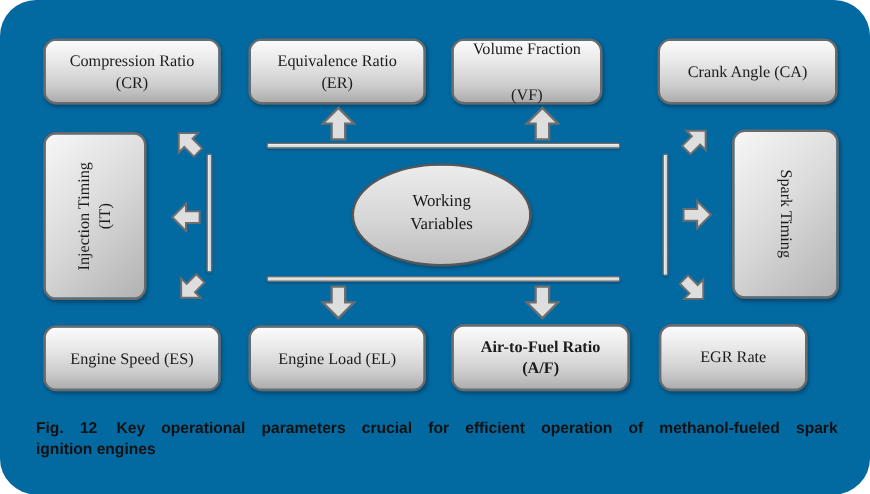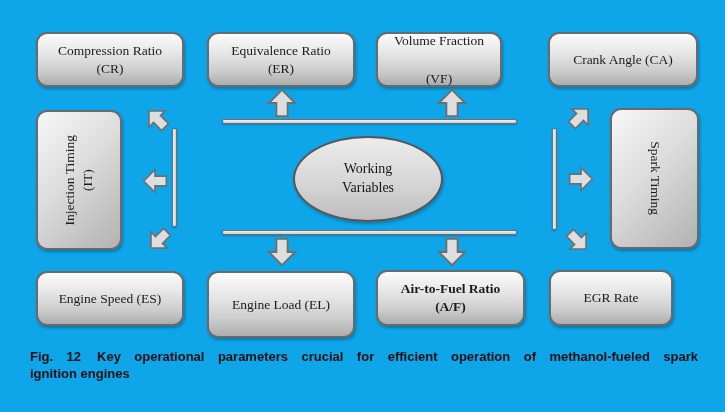--- a/index.html
+++ b/index.html
@@ -1,21 +1,22 @@
 <!DOCTYPE html>
 <html><head>
 <meta charset="utf-8">
 <style>
   html,body{margin:0;padding:0;background:#ffffff;}
   .stage{
     position:relative;
     width:725px;height:412px;
-    background:#0ea5e9;
+    background:#0369a1;
     overflow:hidden;
     font-family:"Liberation Serif", serif;
+    border-radius:30px;
   }
   
   .pbox{
     position:absolute;
     box-sizing:border-box;
     border:2px solid #6a6a6a;
     border-radius:11px;
     background:linear-gradient(to bottom,#fbfbfb 0%,#e6e6e6 38%,#cdcdcd 72%,#adadad 100%);
     box-shadow:1px 2px 3px rgba(0,0,0,0.28);
     display:flex;flex-direction:column;
@@ -93,21 +94,21 @@
   </div>
   <div class="pbox side" style="left:610px;top:108px;width:89px;height:141px;">
     <div class="vwrap">
       <div class="vinner rot-cw">Spark Timing</div>
     </div>
   </div>
 
   <div class="pbox" style="left:36px;top:271px;width:148px;height:55px;">
     <div class="l1">Engine Speed (ES)</div>
   </div>
-  <div class="pbox" style="left:207px;top:271px;width:148px;height:67px;">
+  <div class="pbox" style="left:207px;top:271px;width:148px;height:55px;">
     <div class="l1">Engine Load (EL)</div>
   </div>
   <div class="pbox" style="left:376px;top:270px;width:149px;height:56px;font-weight:bold;">
     <div class="l1">Air-to-Fuel Ratio</div>
     <div class="l2">(A/F)</div>
   </div>
   <div class="pbox" style="left:549px;top:270px;width:124px;height:56px;align-items:center;">
     <div class="l1">EGR Rate</div>
   </div>
 

